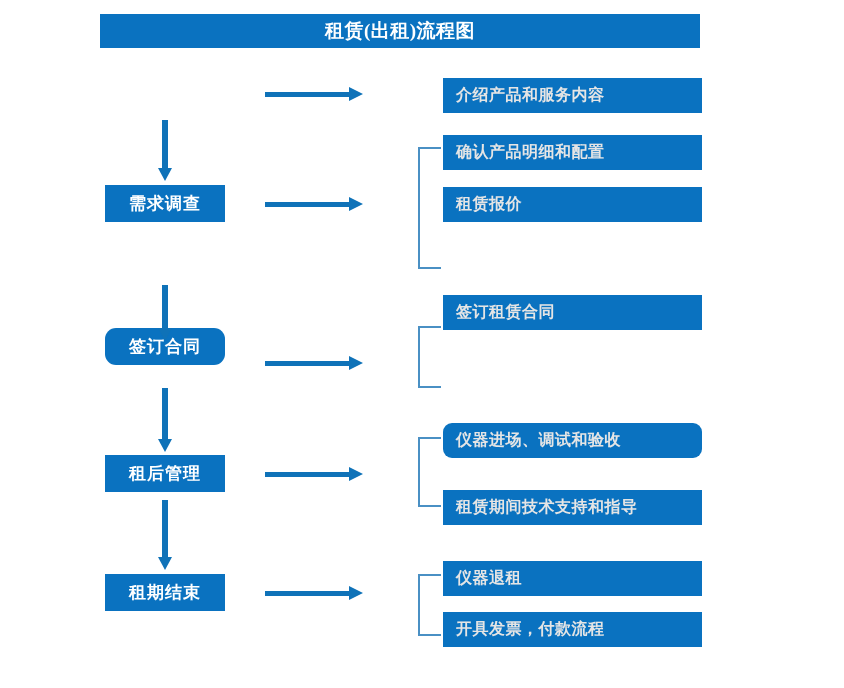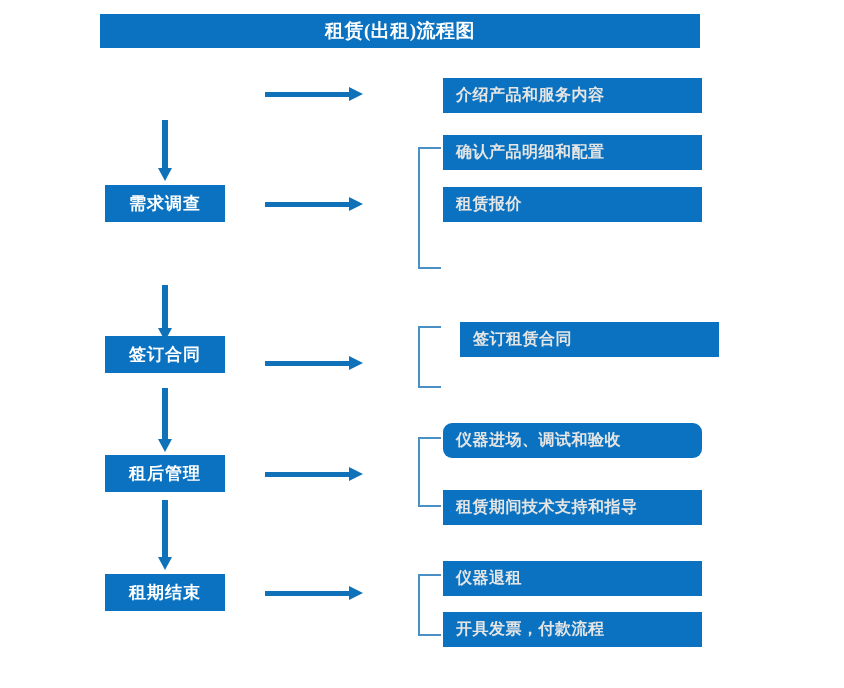--- a/index.html
+++ b/index.html
@@ -132,21 +132,21 @@
 </head>
 <body>
 
 <div id="canvas">
 
   <div class="title-bar">租赁(出租)流程图</div>
 
 
   <div class="stage-box" style="top:185px;">需求调查</div>
 
-  <div class="stage-box" style="top:336px;">签订合同</div>
+  <div class="stage-box" style="top:328px;border-radius:11px;">签订合同</div>
 
   <div class="stage-box" style="top:455px;">租后管理</div>
 
   <div class="stage-box" style="top:574px;">租期结束</div>
 
   <div class="v-arrow" style="left:157px; top:120px; height:61px;">
     <div class="shaft" style="height:49px;"></div>
     <div class="head" style="top:48px;"></div>
   </div>
 
@@ -198,21 +198,21 @@
 
   <div class="bracket" style="top:574px; height:62px;"></div>
 
   <div class="detail-box" style="top:78px;">介绍产品和服务内容</div>
 
   <div class="detail-box" style="top:135px;">确认产品明细和配置</div>
 
   <div class="detail-box" style="top:187px;">租赁报价</div>
 
 
-  <div class="detail-box" style="top:322px;margin-left:17px;">签订租赁合同</div>
+  <div class="detail-box" style="top:295px;">签订租赁合同</div>
 
 
   <div class="detail-box" style="top:423px;border-radius:9px;">仪器进场、调试和验收</div>
 
   <div class="detail-box" style="top:490px;">租赁期间技术支持和指导</div>
 
   <div class="detail-box" style="top:561px;">仪器退租</div>
 
   <div class="detail-box" style="top:612px;">开具发票，付款流程</div>
 

